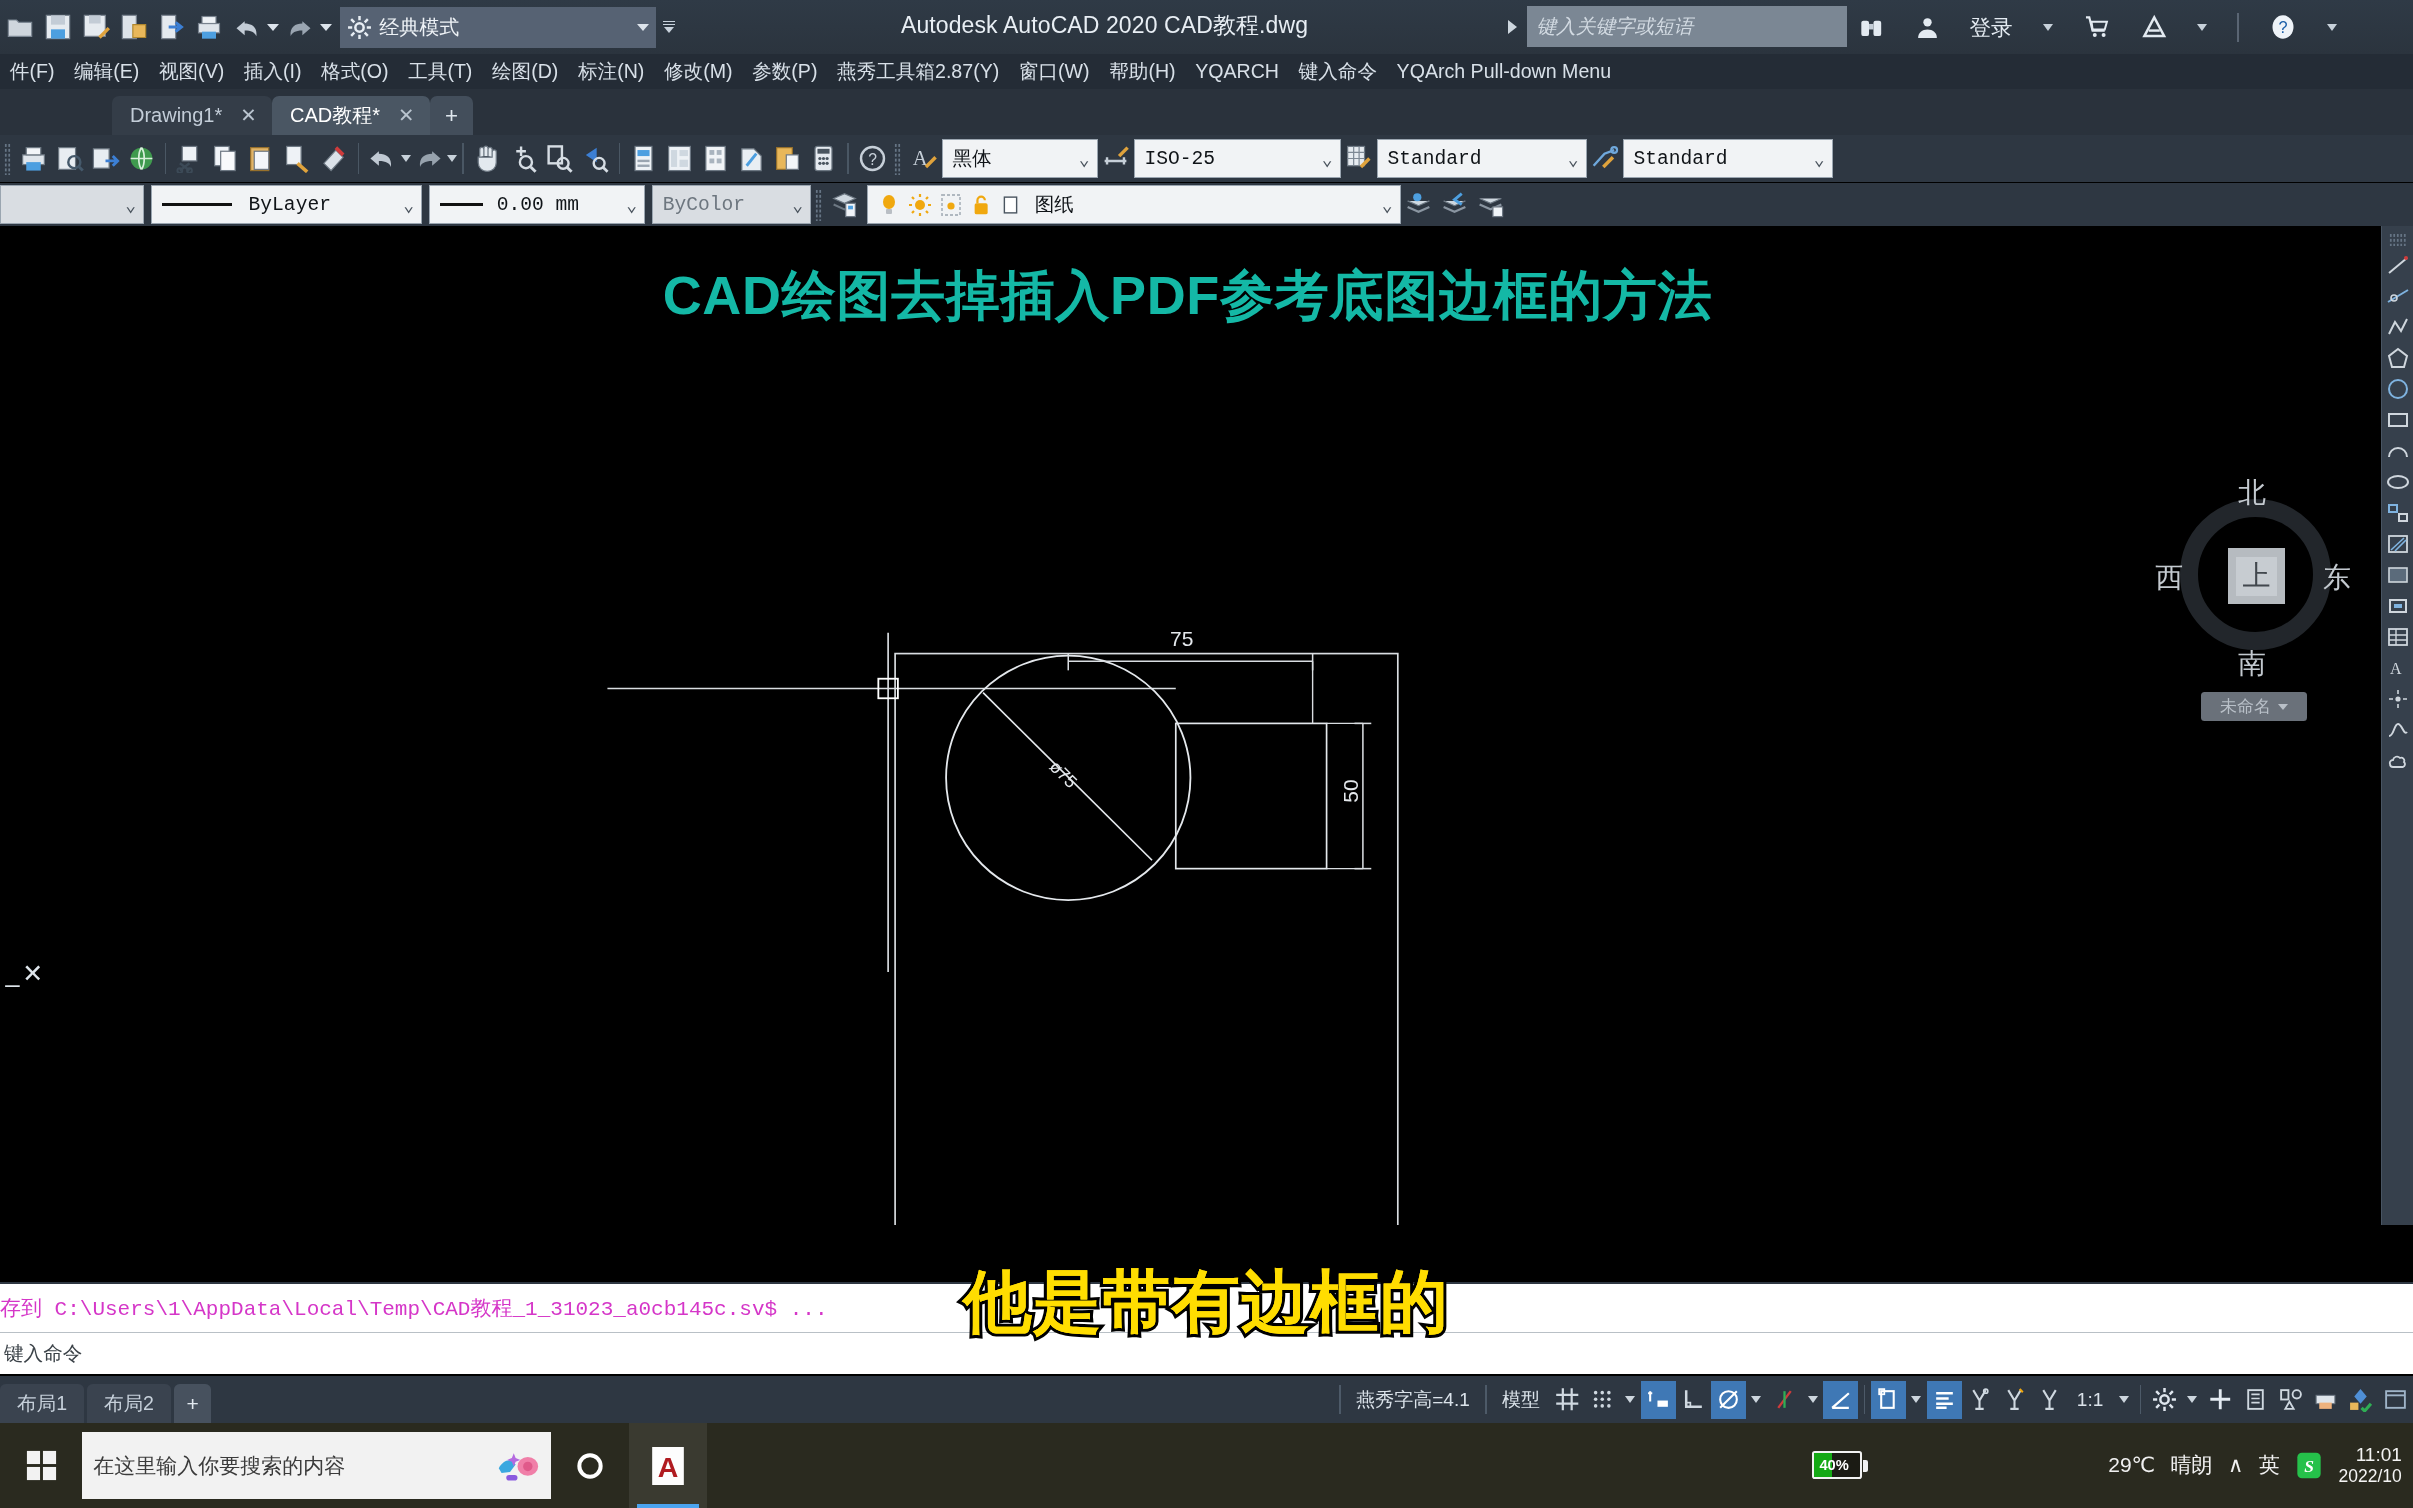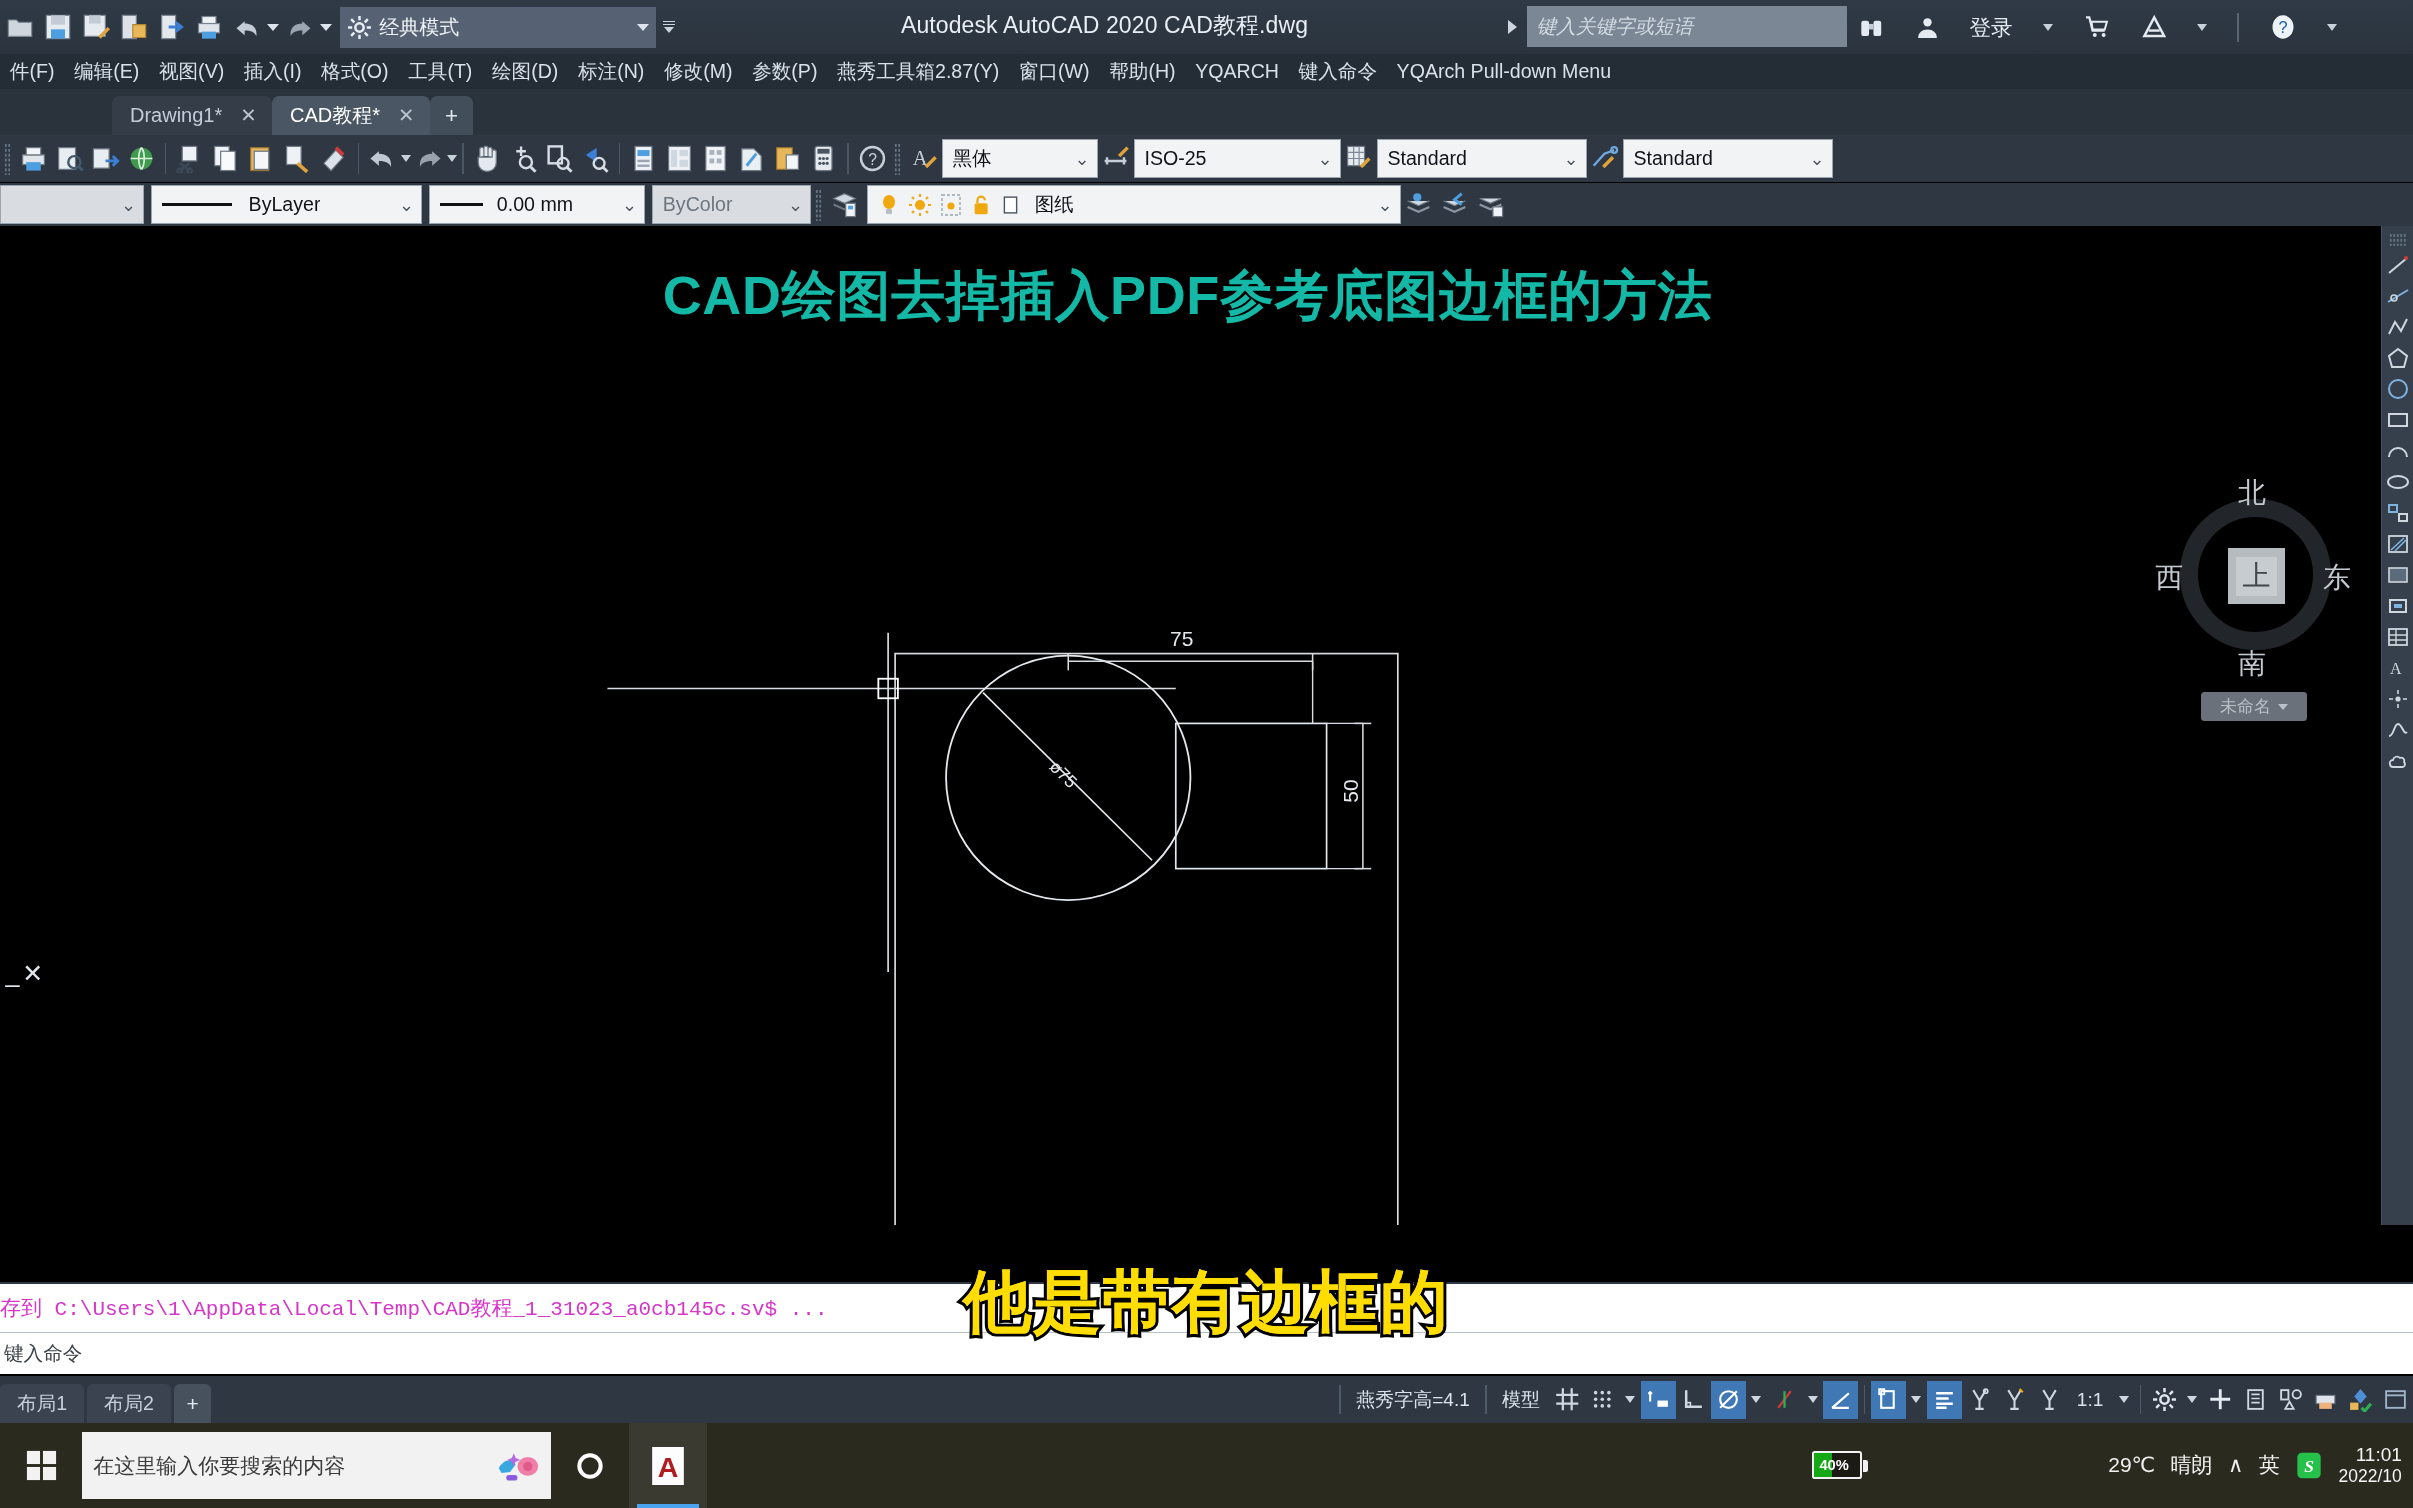--- a/index.html
+++ b/index.html
@@ -98,21 +98,21 @@
     background: #2e3742; display: flex; align-items: center;
   }
   .tbicon { width: 36px; height: 41px; display: flex; align-items: center; justify-content: center; }
   .tbsep { width: 1.4px; height: 31px; background: #4a5764; margin: 0 5.6px; }
   .grip { width: 7px; height: 32px; margin: 0 4.2px;
     background-image: radial-gradient(#667585 1.1px, transparent 1.2px);
     background-size: 3.5px 4.9px; }
   .ddown {
     height: 39px; background: #f1f3f5; border: 0.7px solid #9aa5b0;
     display: flex; align-items: center; padding: 0 7px 0 9.8px; gap: 7px;
-    color: #101418; font-size: 19.6px; white-space: nowrap;
+    color: #101418; font-size: 19.6px; white-space: nowrap; font-family: Liberation Mono, monospace;
   }
   .ddown .val { flex: 1; overflow: hidden; }
   .ddown .vcaret { color: #4a535d; font-size: 18px; }
   .ddown.dim { background: #d9dde2; }
   .ddown.dim .val { color: #6d767f; }
 
   
   .tbrow2 {
     position: absolute; left: 0; top: 183px; width: 2413px; height: 43px;
     background: #2e3742; display: flex; align-items: center;

